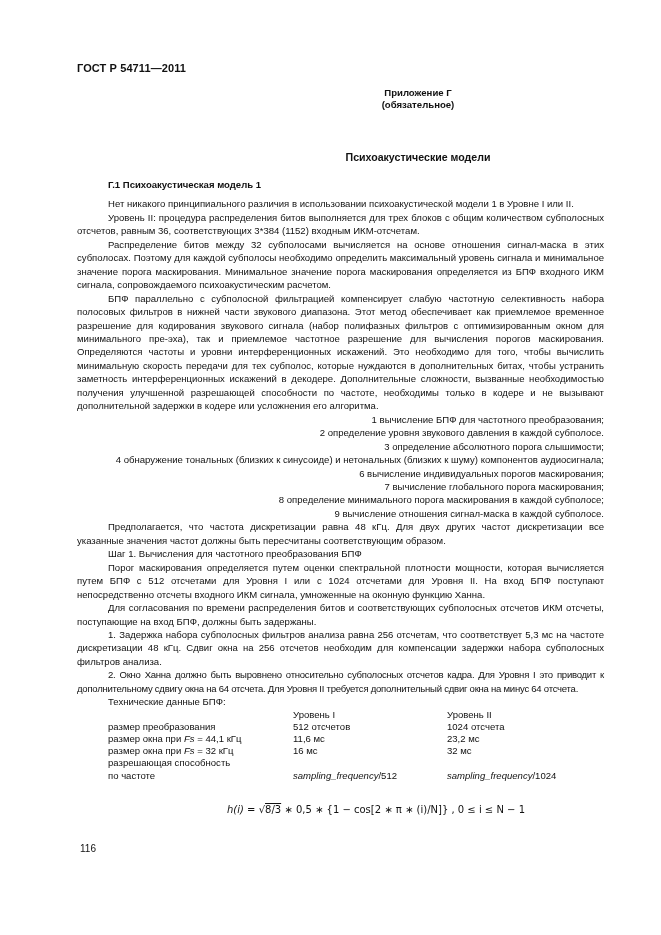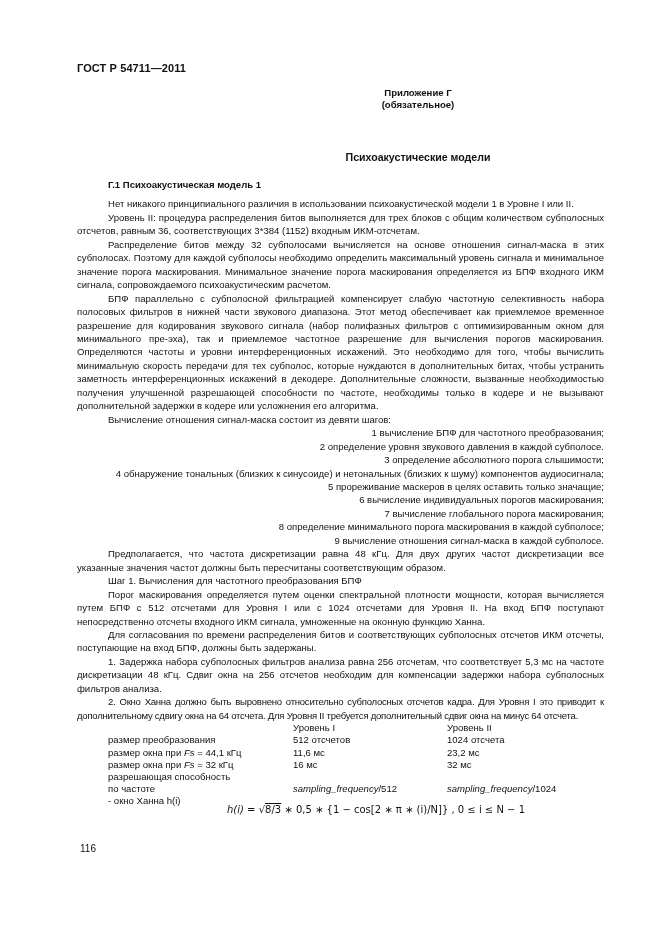--- a/index.html
+++ b/index.html
@@ -38,38 +38,37 @@
 
   <div class="title">Психоакустические модели</div>
 
   <div class="body">
     <div class="sec">Г.1 Психоакустическая модель 1</div>
 
     <p>Нет никакого принципиального различия в использовании психоакустической модели 1 в Уровне I или II.</p>
     <p>Уровень II: процедура распределения битов выполняется для трех блоков с общим количеством субполосных отсчетов, равным 36, соответствующих 3*384 (1152) входным ИКМ-отсчетам.</p>
     <p>Распределение битов между 32 субполосами вычисляется на основе отношения сигнал-маска в этих субполосах. Поэтому для каждой субполосы необходимо определить максимальный уровень сигнала и минимальное значение порога маскирования. Минимальное значение порога маскирования определяется из БПФ входного ИКМ сигнала, сопровождаемого психоакустическим расчетом.</p>
     <p>БПФ параллельно с субполосной фильтрацией компенсирует слабую частотную селективность набора полосовых фильтров в нижней части звукового диапазона. Этот метод обеспечивает как приемлемое временное разрешение для кодирования звукового сигнала (набор полифазных фильтров с оптимизированным окном для минимального пре-эха), так и приемлемое частотное разрешение для вычисления порогов маскирования. Определяются частоты и уровни интерференционных искажений. Это необходимо для того, чтобы вычислить минимальную скорость передачи для тех субполос, которые нуждаются в дополнительных битах, чтобы устранить заметность интерференционных искажений в декодере. Дополнительные сложности, вызванные необходимостью получения улучшенной разрешающей способности по частоте, необходимы только в кодере и не вызывают дополнительной задержки в кодере или усложнения его алгоритма.</p>
-    <p>Вычисление отношения сигнал-маска состоит из девяти шагов:</p>
 
     <div class="li">1 вычисление БПФ для частотного преобразования;</div>
     <div class="li">2 определение уровня звукового давления в каждой субполосе.</div>
     <div class="li">3 определение абсолютного порога слышимости;</div>
     <div class="li">4 обнаружение тональных (близких к синусоиде) и нетональных (близких к шуму) компонентов аудиосигнала;</div>
-    <div class="li">5 прореживание маскеров в целях оставить только значащие;</div>
     <div class="li">6 вычисление индивидуальных порогов маскирования;</div>
     <div class="li">7 вычисление глобального порога маскирования;</div>
     <div class="li">8 определение минимального порога маскирования в каждой субполосе;</div>
     <div class="li">9 вычисление отношения сигнал-маска в каждой субполосе.</div>
 
     <p>Предполагается, что частота дискретизации равна 48 кГц. Для двух других частот дискретизации все указанные значения частот должны быть пересчитаны соответствующим образом.</p>
     <p>Шаг 1. Вычисления для частотного преобразования БПФ</p>
     <p>Порог маскирования определяется путем оценки спектральной плотности мощности, которая вычисляется путем БПФ с 512 отсчетами для Уровня I или с 1024 отсчетами для Уровня II. На вход БПФ поступают непосредственно отсчеты входного ИКМ сигнала, умноженные на оконную функцию Ханна.</p>
     <p>Для согласования по времени распределения битов и соответствующих субполосных отсчетов ИКМ отсчеты, поступающие на вход БПФ, должны быть задержаны.</p>
     <p>1. Задержка набора субполосных фильтров анализа равна 256 отсчетам, что соответствует 5,3 мс на частоте дискретизации 48 кГц. Сдвиг окна на 256 отсчетов необходим для компенсации задержки набора субполосных фильтров анализа.</p>
     <p style="letter-spacing:-0.25px;">2. Окно Ханна должно быть выровнено относительно субполосных отсчетов кадра. Для Уровня I это приводит к дополнительному сдвигу окна на 64 отсчета. Для Уровня II требуется дополнительный сдвиг окна на минус 64 отсчета.</p>
+    <p>Технические данные БПФ:</p>
 
     <table class="tech">
       <tbody>
           <tr>
         <td class="c0"></td>
         <td class="c1">Уровень I</td>
         <td>Уровень II</td>
       </tr>
       <tr>
         <td class="c0">размер преобразования</td>
@@ -89,25 +88,20 @@
       <tr>
         <td class="c0">разрешающая способность</td>
         <td class="c1"></td>
         <td></td>
       </tr>
       <tr>
         <td class="c0">по частоте</td>
         <td class="c1"><span class="it">sampling_frequency</span><span>/512</span></td>
         <td><span class="it">sampling_frequency</span><span>/1024</span></td>
       </tr>
-      <tr>
-        <td class="c0">- окно Ханна h(i)</td>
-        <td class="c1"></td>
-        <td></td>
-      </tr>
     </tbody>
       </table>
   </div>
 </div>
 
 <div class="formula">
   <span class="it">h(i)</span><span> = </span><span>√</span><span class="sq">8/3</span><span> ∗ 0,5 ∗ {1 − cos[2 ∗ π ∗ (i)/N]}</span><span> , 0 ≤ i ≤ N − 1</span>
 </div>
 
 <div class="pageno">116</div>

